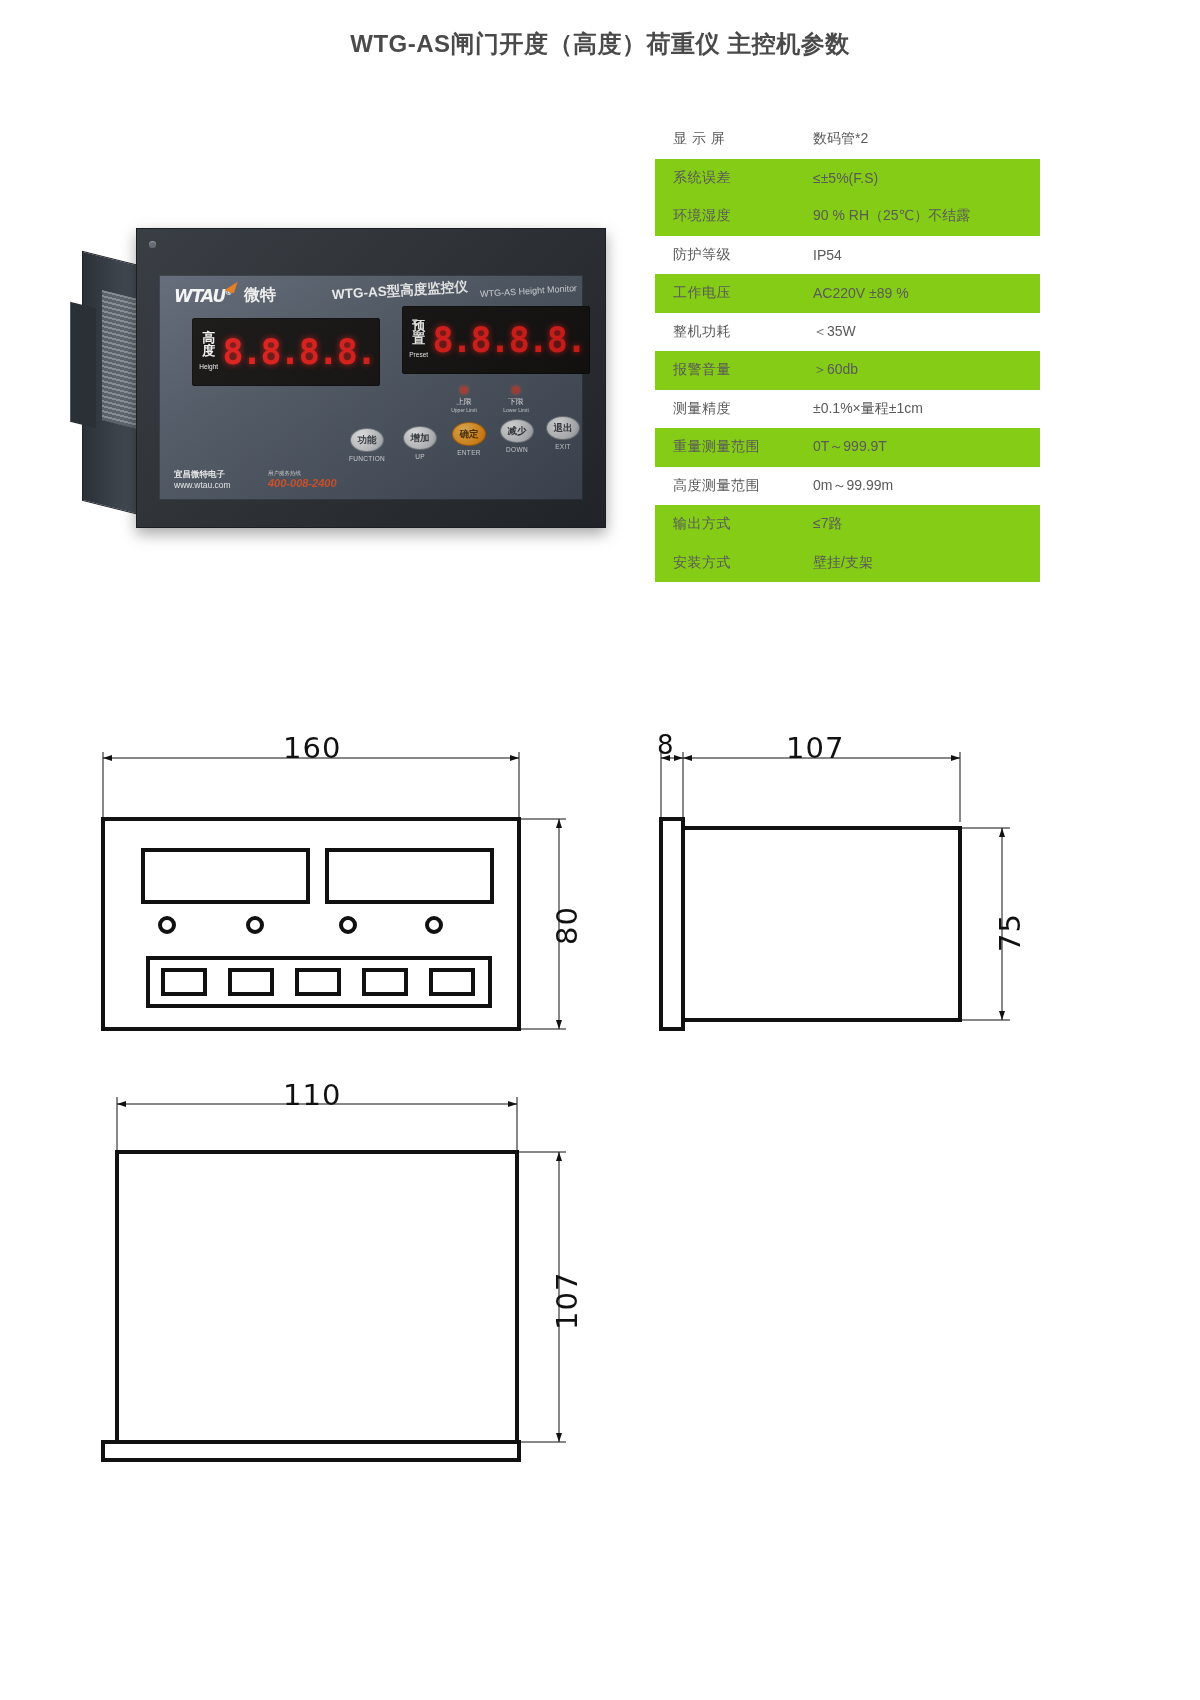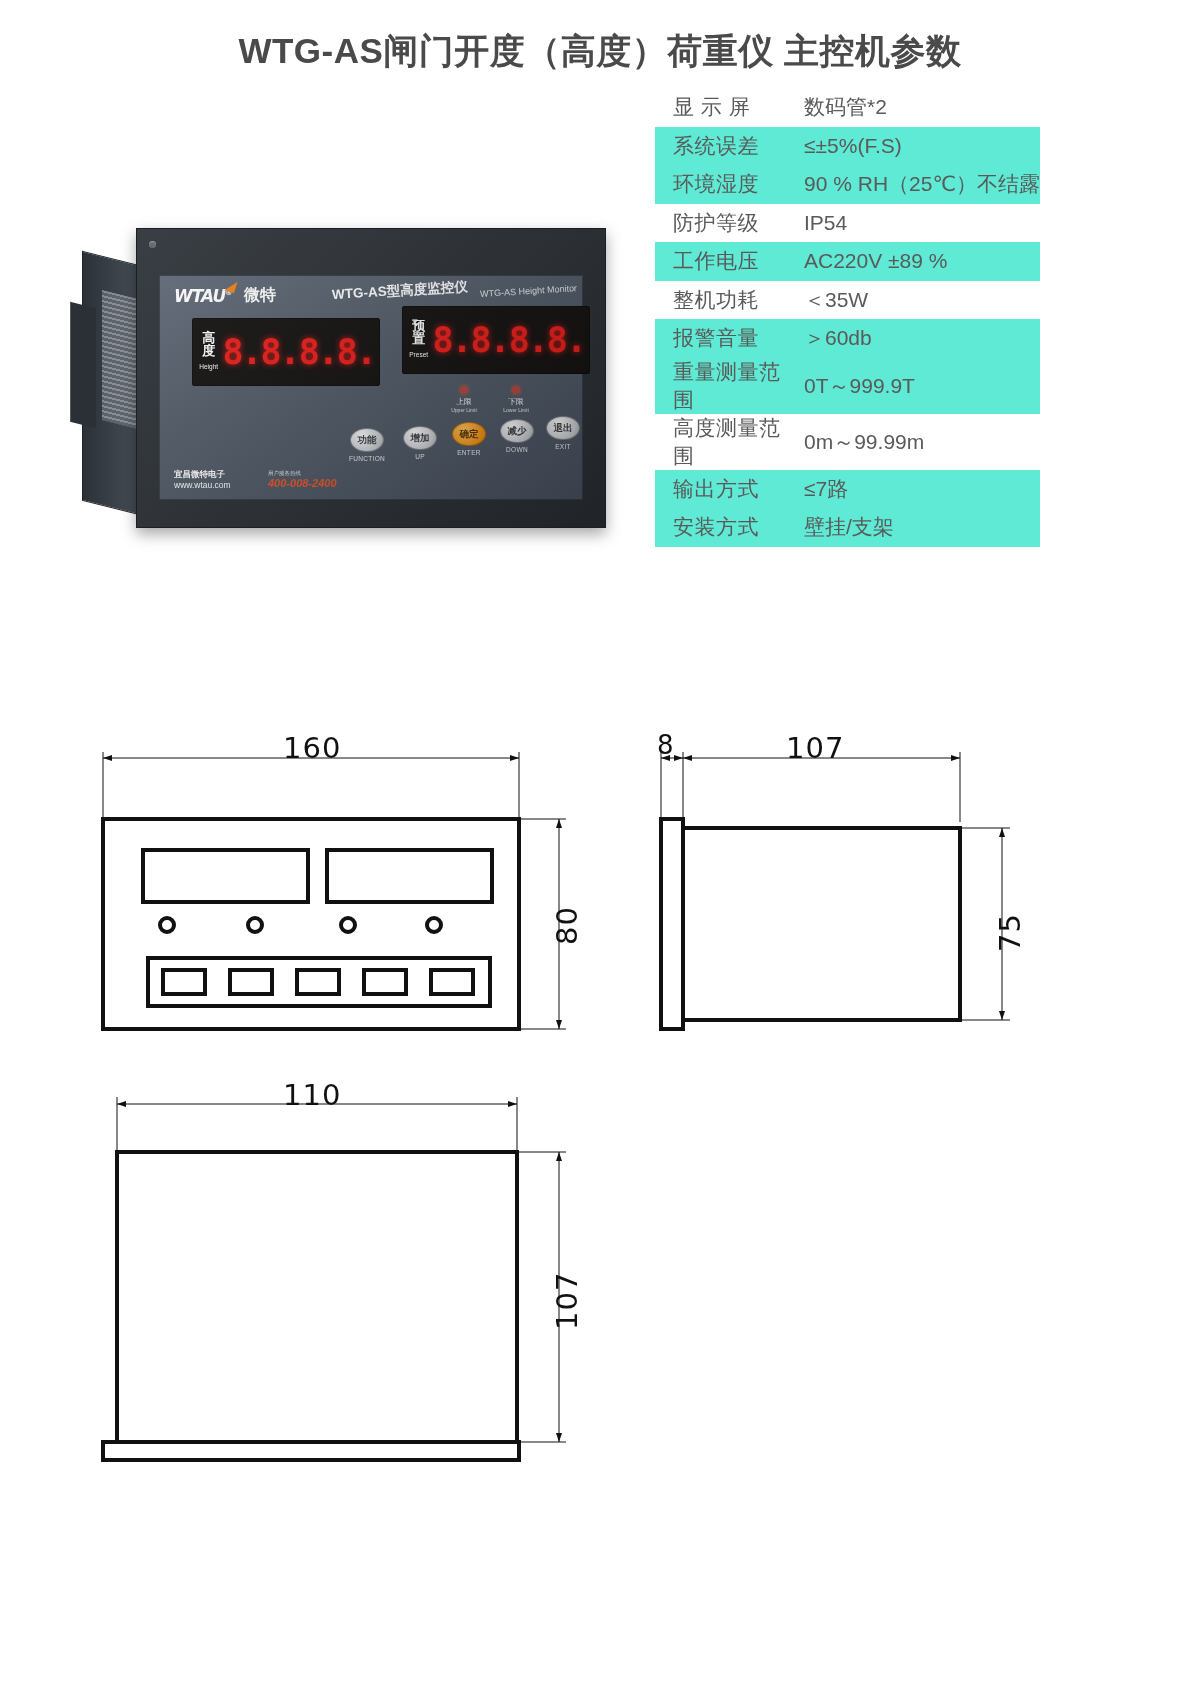--- a/index.html
+++ b/index.html
@@ -10,33 +10,33 @@
     font-family:"Liberation Sans","DejaVu Sans",sans-serif;
     color:#3b3b3b;
     position:relative;
     overflow:hidden;
   }
 
   
   .page-title{
     position:absolute; top:28px; left:0; width:1200px;
     text-align:center;
-    font-size:35px; font-weight:bold; letter-spacing:.5px;
+    font-size:24px; font-weight:bold; letter-spacing:.5px;
     color:#4a4a4a;
   }
 
   
   .spec-table{
-    position:absolute; left:655px; top:88px;
+    position:absolute; left:655px; top:120px;
     width:385px;
     border-collapse:collapse;
-    font-size:21px;
+    font-size:14px;
   }
   .spec-table tr{ height:38.5px; }
-  .spec-table tr.odd{ background:#5eead4; }
+  .spec-table tr.odd{ background:#84cc16; }
   .spec-table td{ padding:0; vertical-align:middle; color:#5a5a5a; }
   .spec-table td.k{ width:150px; padding-left:18px; letter-spacing:.5px; }
   .spec-table td.v{ padding-left:8px; white-space:nowrap; }
 
   
   .photo{
     position:absolute; left:60px; top:210px;
     width:560px; height:360px;
   }
   
@@ -202,20 +202,24 @@
       <td class="v">AC220V ±89 %</td>
     </tr>
     <tr>
       <td class="k">整机功耗</td>
       <td class="v">＜35W</td>
     </tr>
     <tr class="odd">
       <td class="k">报警音量</td>
       <td class="v">＞60db</td>
     </tr>
+    <tr>
+      <td class="k">测量精度</td>
+      <td class="v">±0.1%×量程±1cm</td>
+    </tr>
     <tr class="odd">
       <td class="k">重量测量范围</td>
       <td class="v">0T～999.9T</td>
     </tr>
     <tr>
       <td class="k">高度测量范围</td>
       <td class="v">0m～99.99m</td>
     </tr>
     <tr class="odd">
       <td class="k">输出方式</td>

